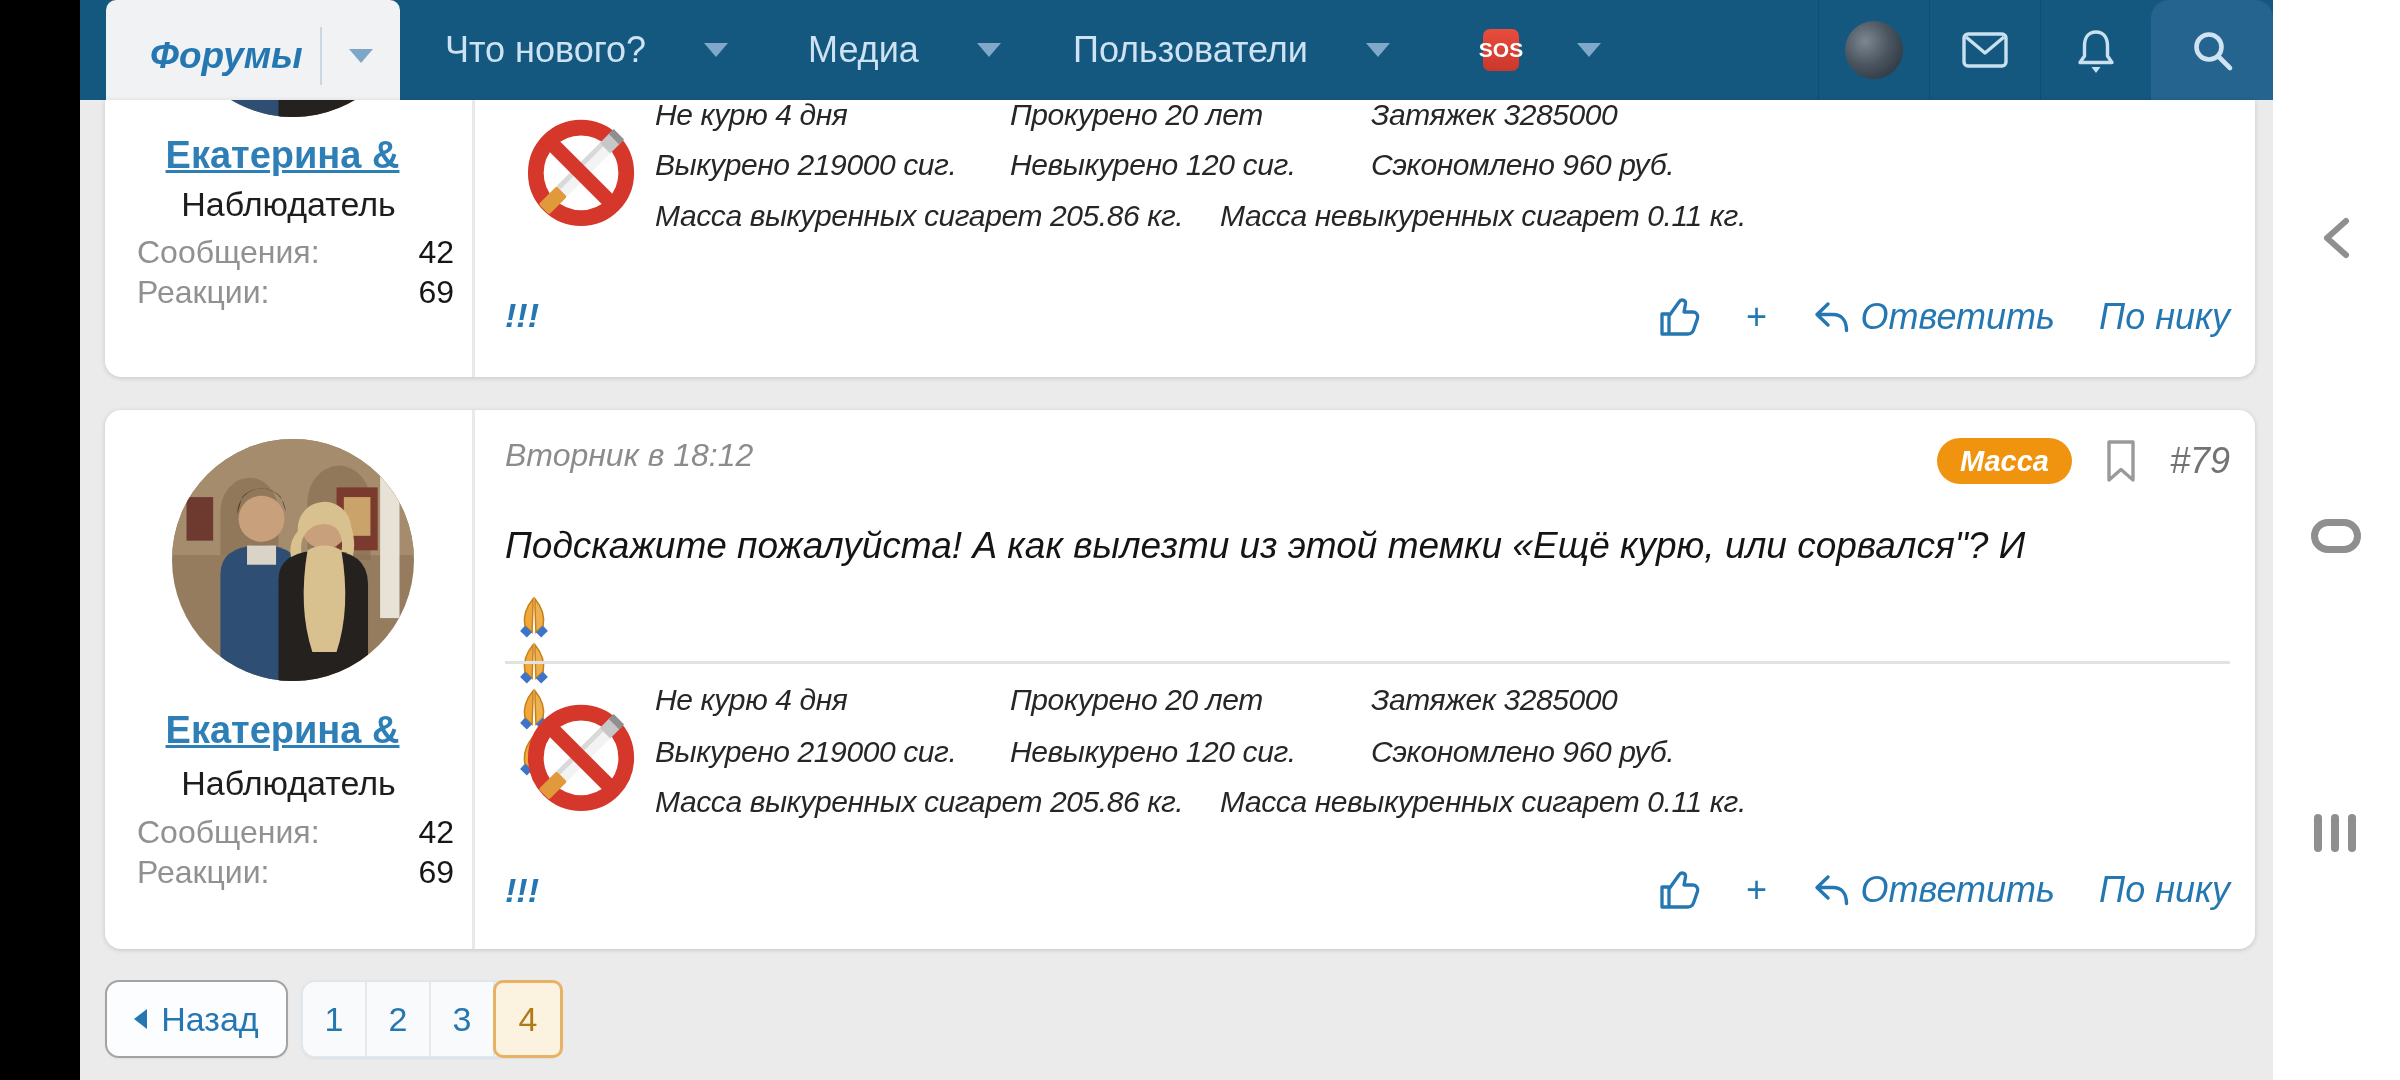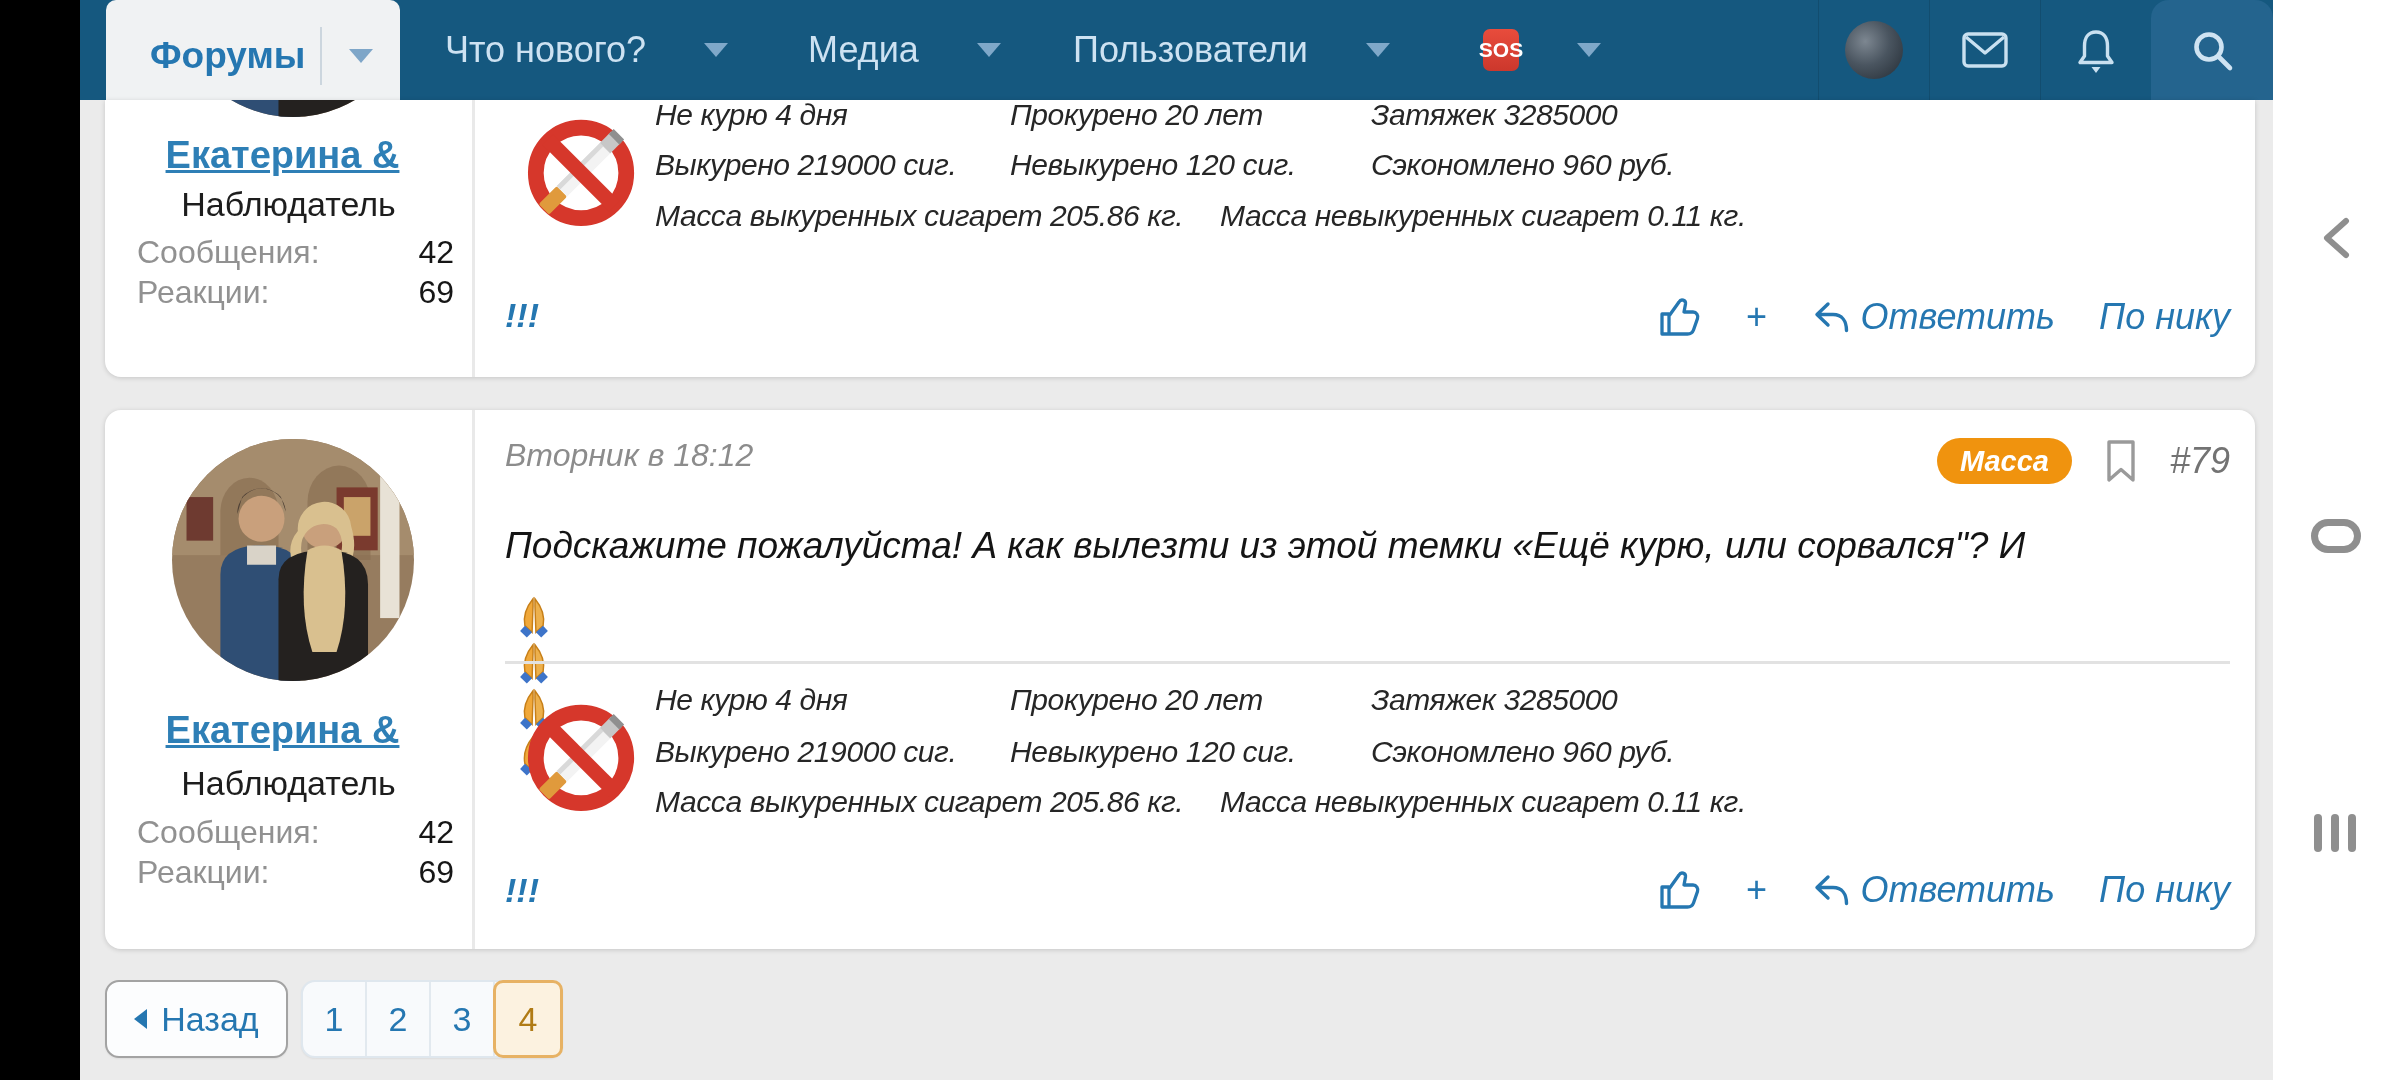--- a/index.html
+++ b/index.html
@@ -3,21 +3,21 @@
 <meta charset="utf-8">
 <style>
   html,body{margin:0;padding:0;background:#000;}
   #screen{position:relative;width:2400px;height:1080px;background:#ebebeb;overflow:hidden;
           font-family:"Liberation Sans","DejaVu Sans",sans-serif;}
   
   .black-strip{position:absolute;left:0;top:0;width:80px;height:1080px;background:#000;}
   
   .navbar{position:absolute;left:80px;top:0;width:2193px;height:100px;background:#15587f;}
   .tab-forums{position:absolute;left:26px;top:0;width:294px;height:112px;background:#f0f2f3;
-              border-radius:10px 10px 0 0;display:flex;align-items:center;}
+              border-radius:10px 10px 0 0;display:flex;align-items:center;font-style:italic;}
   .tab-forums .label{margin-left:44px;font-size:37px;font-weight:bold;color:#2577b1;}
   .tab-divider{margin-left:auto;width:2px;height:58px;background:#ccd6de;}
   .caret{width:0;height:0;border-left:12px solid transparent;border-right:12px solid transparent;
          border-top:14px solid #86add0;}
   .tab-forums .caret{margin:0 27px;border-top-color:#7ea6c8;}
   .nav-item{position:absolute;top:0;height:100px;display:flex;align-items:center;gap:58px;
             color:#cde2f2;font-size:36px;}
   .nav-item .caret{border-top-color:#7fa8c9;}
   .sos-badge{width:36px;height:42px;background:linear-gradient(#e84c3c,#cc372c);border-radius:7px;
              display:flex;align-items:center;justify-content:center;color:#fff;font-size:21px;font-weight:bold;}

